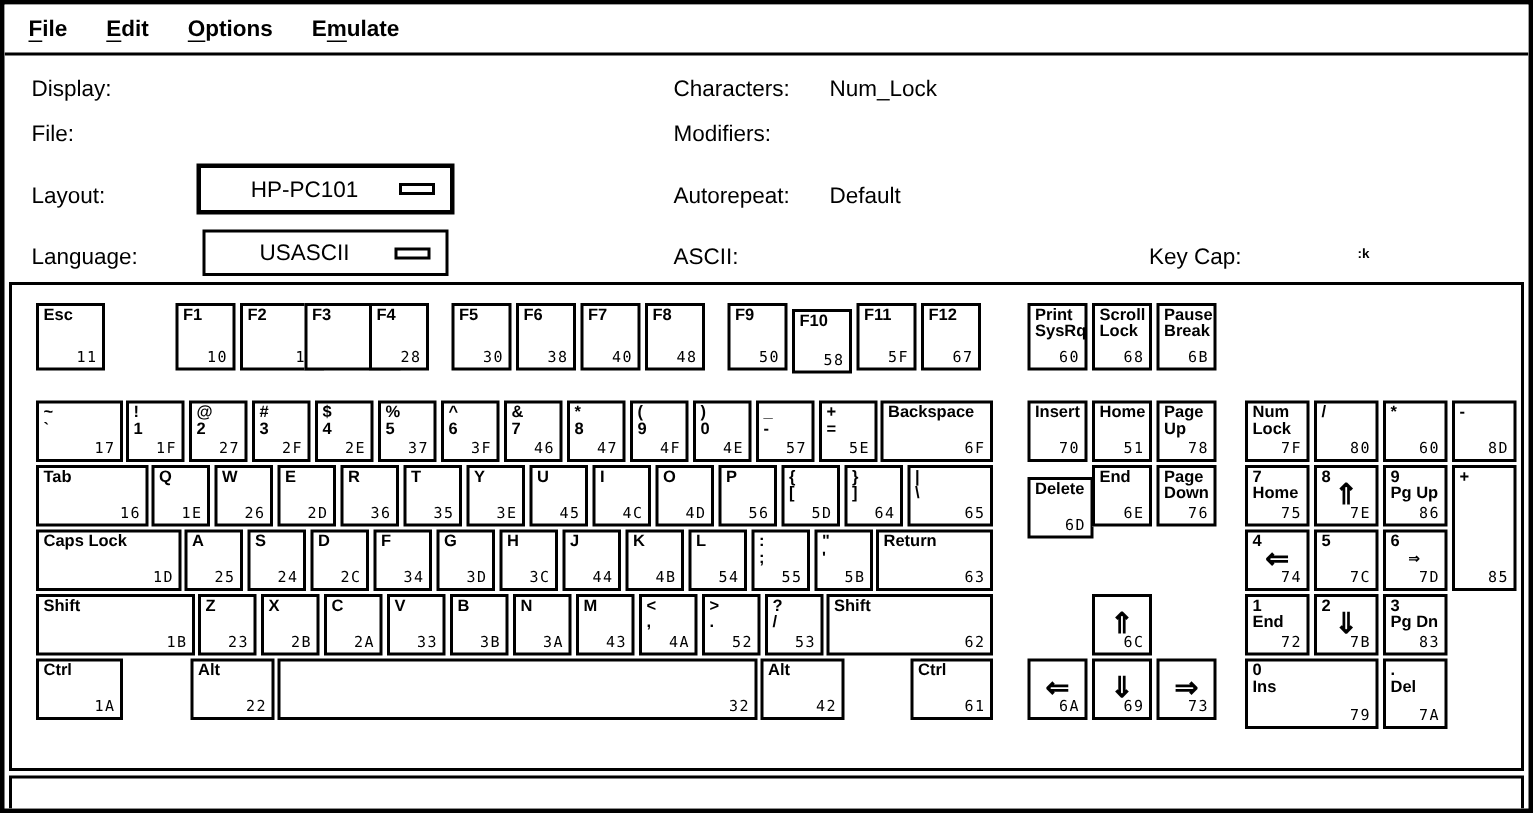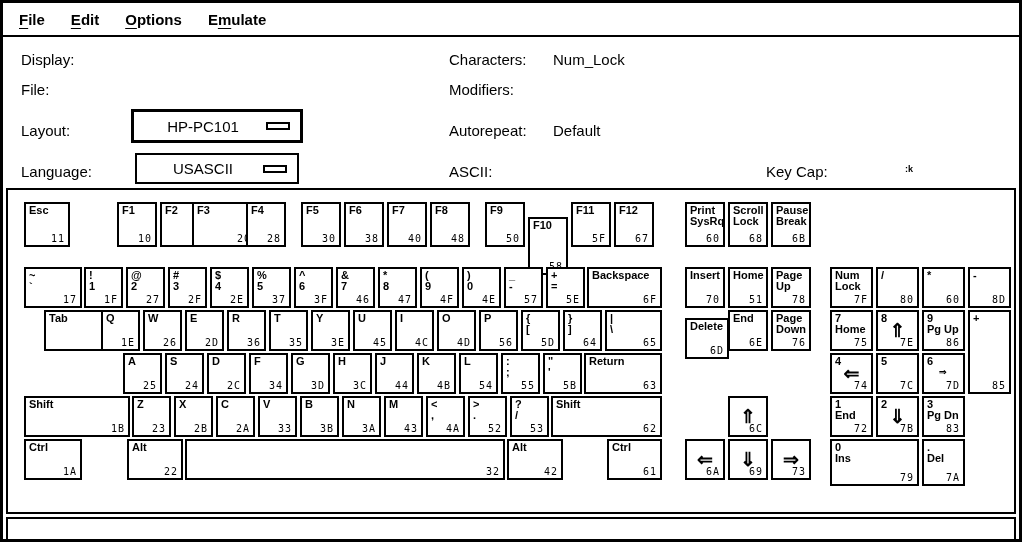--- a/index.html
+++ b/index.html
@@ -103,21 +103,21 @@
         <div class="kcode">11</div>
       </div>
       <div class="key" style="left: 109px; top: 12px; width: 40px; height: 45px;">
         <div class="klines">F1</div>
         <div class="kcode">10</div>
       </div>
       <div class="key" style="left: 152px; top: 12px; width: 56px; height: 45px;">
         <div class="klines">F2</div>
         <div class="kcode">18</div>
       </div>
-      <div class="key" style="left: 184px; top: 12px; width: 64px; height: 45px;">
+      <div class="key" style="left: 195px; top: 12px; width: 64px; height: 45px;">
         <div class="klines">F3</div>
         <div class="kcode">20</div>
       </div>
       <div class="key" style="left: 238px; top: 12px; width: 40px; height: 45px;">
         <div class="klines">F4</div>
         <div class="kcode">28</div>
       </div>
       <div class="key" style="left: 293px; top: 12px; width: 40px; height: 45px;">
         <div class="klines">F5</div>
         <div class="kcode">30</div>
@@ -131,21 +131,21 @@
         <div class="kcode">40</div>
       </div>
       <div class="key" style="left: 422px; top: 12px; width: 40px; height: 45px;">
         <div class="klines">F8</div>
         <div class="kcode">48</div>
       </div>
       <div class="key" style="left: 477px; top: 12px; width: 40px; height: 45px;">
         <div class="klines">F9</div>
         <div class="kcode">50</div>
       </div>
-      <div class="key" style="left: 520px; top: 27px; width: 40px; height: 58px;">
+      <div class="key" style="left: 520px; top: 16px; width: 40px; height: 43px;">
         <div class="klines">F10</div>
         <div class="kcode">58</div>
       </div>
       <div class="key" style="left: 563px; top: 12px; width: 40px; height: 45px;">
         <div class="klines">F11</div>
         <div class="kcode">5F</div>
       </div>
       <div class="key" style="left: 606px; top: 12px; width: 40px; height: 45px;">
         <div class="klines">F12</div>
         <div class="kcode">67</div>
@@ -227,21 +227,21 @@
       </div>
       <div class="key" style="left: 538px; top: 77px; width: 39px; height: 41px;">
         <div class="klines">+
 =</div>
         <div class="kcode">5E</div>
       </div>
       <div class="key" style="left: 579px; top: 77px; width: 75px; height: 41px;">
         <div class="klines">Backspace</div>
         <div class="kcode">6F</div>
       </div>
-      <div class="key" style="left: 16px; top: 120px; width: 75px; height: 41px; margin-left: 20px;">
+      <div class="key" style="left: 16px; top: 120px; width: 75px; height: 41px;">
         <div class="klines">Tab</div>
         <div class="kcode">16</div>
       </div>
       <div class="key" style="left: 93px; top: 120px; width: 39px; height: 41px;">
         <div class="klines">Q</div>
         <div class="kcode">1E</div>
       </div>
       <div class="key" style="left: 135px; top: 120px; width: 39px; height: 41px;">
         <div class="klines">W</div>
         <div class="kcode">26</div>
@@ -286,20 +286,24 @@
       <div class="key" style="left: 555px; top: 120px; width: 39px; height: 41px;">
         <div class="klines">}
 ]</div>
         <div class="kcode">64</div>
       </div>
       <div class="key" style="left: 597px; top: 120px; width: 57px; height: 41px;">
         <div class="klines">|
 \</div>
         <div class="kcode">65</div>
       </div>
+      <div class="key" style="left: 16px; top: 163px; width: 97px; height: 41px;">
+        <div class="klines">Caps Lock</div>
+        <div class="kcode">1D</div>
+      </div>
       <div class="key" style="left: 115px; top: 163px; width: 39px; height: 41px;">
         <div class="klines">A</div>
         <div class="kcode">25</div>
       </div>
       <div class="key" style="left: 157px; top: 163px; width: 39px; height: 41px;">
         <div class="klines">S</div>
         <div class="kcode">24</div>
       </div>
       <div class="key" style="left: 199px; top: 163px; width: 39px; height: 41px;">
         <div class="klines">D</div>

